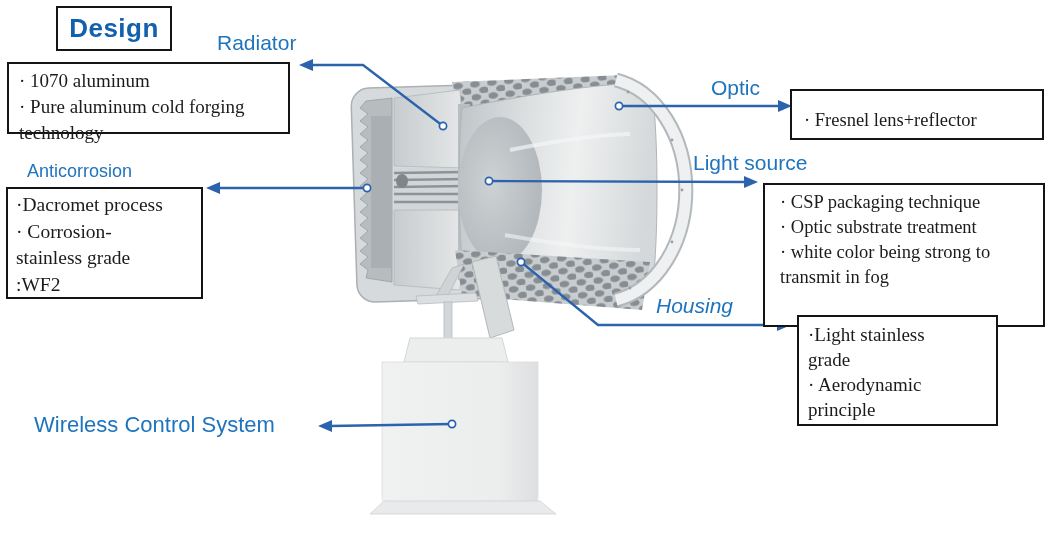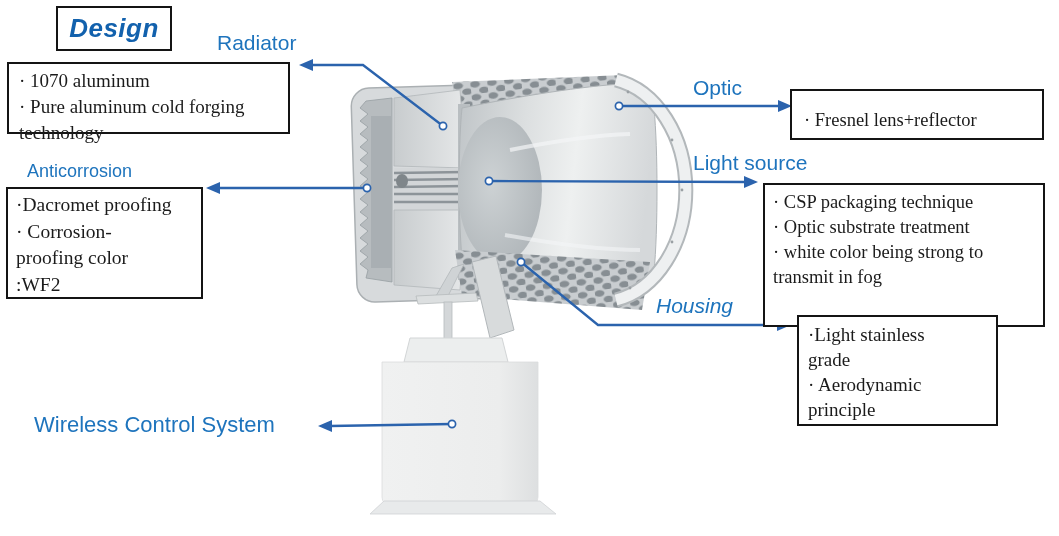--- a/index.html
+++ b/index.html
@@ -24,21 +24,21 @@
   
   .design-box{
     position:absolute;
     left:56px;top:6px;width:112px;height:41px;
     border:2.5px solid var(--box_border);
     background:#ffffff;
     display:flex;align-items:center;justify-content:center;
   }
   .design-text{
     color:var(--design_blue);
-    font-size:26px;font-weight:bold;font-style:italic;
+    font-size:26px;font-weight:bold;
     letter-spacing:.5px;
   }
 
   
   .infobox{
     position:absolute;
     border:2px solid var(--box_border);
     background:#ffffff;
     color:var(--text_dark);
     font-family:"Liberation Serif",serif;
@@ -173,43 +173,43 @@
       <circle class="arrow-dot" cx="452" cy="424" r="3.6"></circle>
     </g>
   </svg>
 
   <div class="design-box">
     <span class="design-text">Design</span>
   </div>
 
   <div class="blabel" style="left:217px;top:31px;font-size:21px;">Radiator</div>
   <div class="blabel" style="left:27px;top:162px;font-size:18px;">Anticorrosion</div>
-  <div class="blabel" style="left:693px;top:76px;font-size:21px;">Optic</div>
+  <div class="blabel" style="left:711px;top:76px;font-size:21px;">Optic</div>
   <div class="blabel" style="left:693px;top:151px;font-size:21px;">Light source</div>
   <div class="blabel" style="left:656px;top:294px;font-size:21px;font-style:italic;">Housing</div>
   <div class="blabel" style="left:34px;top:413px;font-size:22px;text-align:right;">Wireless Control System</div>
 
   <div class="infobox" style="left:7px;top:62px;width:283px;height:72px;padding:4px 10px;font-size:19px;line-height:26px;">
       <div>· 1070 aluminum</div>
       <div>· Pure aluminum cold forging</div>
       <div>technology</div>
     </div>
 
   <div class="infobox" style="left:6px;top:187px;width:197px;height:112px;padding:3px 8px;font-size:19.5px;line-height:26.5px;">
-      <div>·Dacromet proofing</div>
+      <div>·Dacromet process</div>
       <div>· Corrosion-</div>
-      <div>proofing color</div>
+      <div>stainless grade</div>
       <div>:WF2</div>
     </div>
 
   <div class="infobox vcenter" style="left:790px;top:89px;width:254px;height:51px;padding:12px 0 0 12px;font-size:18.5px;">
       <div>· Fresnel lens+reflector</div>
     </div>
 
-  <div class="infobox" style="left:763px;top:183px;width:282px;height:144px;padding:5px 8px;font-size:18.5px;line-height:25px;">
+  <div class="infobox" style="left:763px;top:183px;width:282px;height:144px;padding:5px 15px;font-size:18.5px;line-height:25px;">
       <div>· CSP packaging technique</div>
       <div>· Optic substrate treatment</div>
       <div>· white color being strong to</div>
       <div>transmit in fog</div>
     </div>
 
   <div class="infobox" style="left:797px;top:315px;width:201px;height:111px;padding:5px 9px;font-size:19px;line-height:25px;">
       <div>·Light stainless</div>
       <div>grade</div>
       <div>· Aerodynamic</div>

